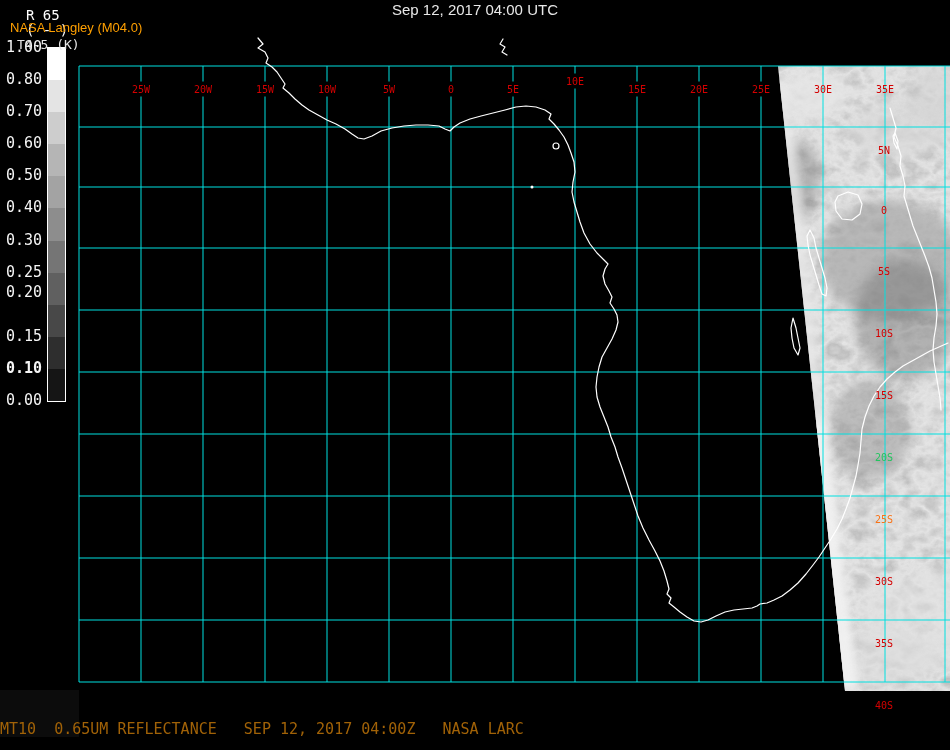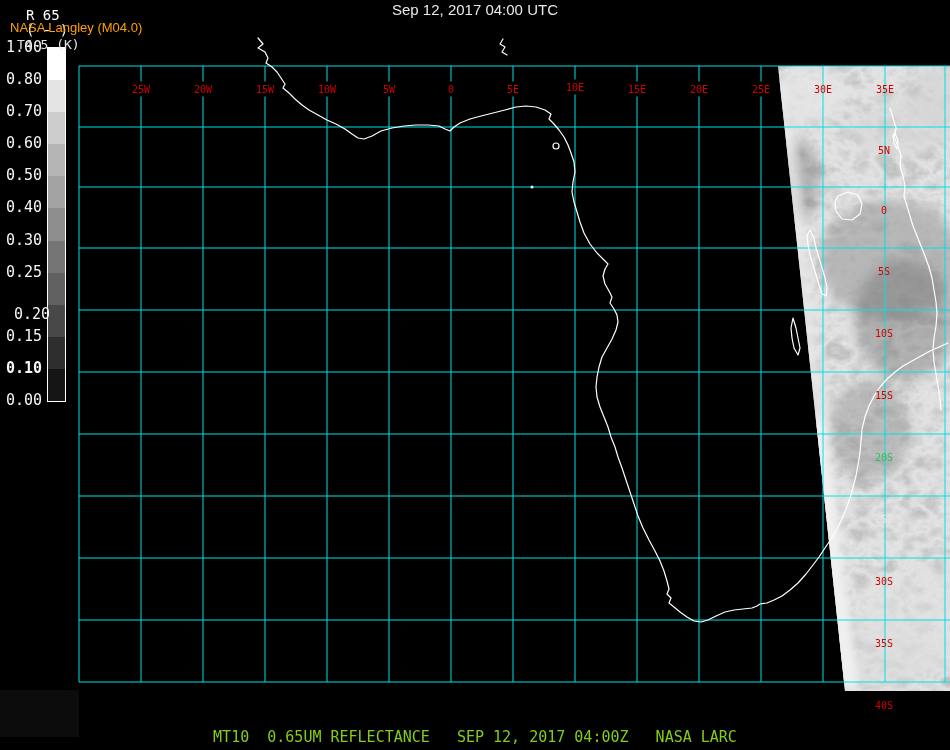--- a/index.html
+++ b/index.html
@@ -14,21 +14,21 @@
   #colorbar{position:absolute;left:47px;top:47px;width:17px;height:353px;border:1px solid #ffffff;
             display:flex;flex-direction:column;z-index:5;}
   .cb-seg{flex:1 1 0;}
   .cb-tick{position:absolute;left:2px;width:40px;text-align:right;color:#f5f5f5;font-size:15px;
            line-height:16px;z-index:5;}
   #nasa-label{position:absolute;left:10px;top:20px;color:#ffa000;
               font-family:"Liberation Sans", sans-serif;font-size:13px;z-index:7;}
   #r65-label{position:absolute;left:26px;top:8px;color:#ffffff;font-size:14px;line-height:15px;
              white-space:pre;z-index:6;}
   #t45-label{position:absolute;left:17px;top:37px;color:#e5e5e5;font-size:13px;z-index:7;}
-  #footer{position:absolute;left:0;right:0;bottom:4px;text-align:center;color:#84cc16;
+  #footer{position:absolute;left:0;right:0;bottom:12px;color:#a16207;
           font-size:15px;white-space:pre;z-index:6;}
   #corner-shadow{position:absolute;left:0;top:690px;width:79px;height:47px;background:#0c0c0c;}
 </style>
 </head>
 <body>
 
 <div id="canvas">
 
   <svg id="map-svg" width="950" height="750">
     <defs>
@@ -146,49 +146,49 @@
     </div>
   <div id="cb-ticks">
       <div class="cb-tick" style="top: 39px;">1.00</div>
       <div class="cb-tick" style="top: 71.0909px;">0.80</div>
       <div class="cb-tick" style="top: 103.182px;">0.70</div>
       <div class="cb-tick" style="top: 135.273px;">0.60</div>
       <div class="cb-tick" style="top: 167.364px;">0.50</div>
       <div class="cb-tick" style="top: 199.455px;">0.40</div>
       <div class="cb-tick" style="top: 231.545px;">0.30</div>
       <div class="cb-tick" style="top: 263.636px;">0.25</div>
-      <div class="cb-tick" style="top: 306px; margin-left: 8px;">0.20</div>
+      <div class="cb-tick" style="top: 284px;">0.20</div>
       <div class="cb-tick" style="top: 327.818px;">0.15</div>
       <div class="cb-tick" style="top: 359.909px; font-weight: bold;">0.10</div>
       <div class="cb-tick" style="top: 392px;">0.00</div>
     </div>
 
   <div id="lon-labels">
       <div class="coord-label night" style="left: 141px; top: 66px; color: rgb(212, 0, 0);">25W</div>
       <div class="coord-label night" style="left: 203px; top: 66px; color: rgb(212, 0, 0);">20W</div>
       <div class="coord-label night" style="left: 265px; top: 66px; color: rgb(212, 0, 0);">15W</div>
       <div class="coord-label night" style="left: 327px; top: 66px; color: rgb(212, 0, 0);">10W</div>
       <div class="coord-label night" style="left: 389px; top: 66px; color: rgb(212, 0, 0);">5W</div>
       <div class="coord-label night" style="left: 451px; top: 66px; color: rgb(212, 0, 0);">0</div>
       <div class="coord-label night" style="left: 513px; top: 66px; color: rgb(212, 0, 0);">5E</div>
-      <div class="coord-label night" style="left: 575px; top: 64px; color: rgb(212, 0, 0);">10E</div>
+      <div class="coord-label night" style="left: 575px; top: 58px; color: rgb(212, 0, 0);">10E</div>
       <div class="coord-label night" style="left: 637px; top: 66px; color: rgb(212, 0, 0);">15E</div>
       <div class="coord-label night" style="left: 699px; top: 66px; color: rgb(212, 0, 0);">20E</div>
       <div class="coord-label night" style="left: 761px; top: 66px; color: rgb(212, 0, 0);">25E</div>
       <div class="coord-label" style="left: 823px; top: 66px; color: rgb(212, 0, 0); text-align: right;">30E</div>
       <div class="coord-label" style="left: 885px; top: 66px; color: rgb(212, 0, 0);">35E</div>
     </div>
   <div id="lat-labels">
       <div class="coord-label" style="left: 884px; top: 127px; color: rgb(212, 0, 0);">5N</div>
       <div class="coord-label" style="left: 884px; top: 187px; color: rgb(212, 0, 0);">0</div>
       <div class="coord-label" style="left: 884px; top: 248px; color: rgb(212, 0, 0);">5S</div>
       <div class="coord-label" style="left: 884px; top: 310px; color: rgb(212, 0, 0);">10S</div>
       <div class="coord-label" style="left: 884px; top: 372px; color: rgb(212, 0, 0);">15S</div>
       <div class="coord-label" style="left: 884px; top: 434px; color: #22c55e;">20S</div>
-      <div class="coord-label" style="left: 884px; top: 496px; color: #e5e5e5;">25S</div>
+      <div class="coord-label" style="left: 884px; top: 496px; color: #f97316;">25S</div>
       <div class="coord-label" style="left: 884px; top: 558px; color: rgb(212, 0, 0);">30S</div>
       <div class="coord-label" style="left: 884px; top: 620px; color: rgb(212, 0, 0);">35S</div>
       <div class="coord-label" style="left: 884px; top: 682px; color: rgb(212, 0, 0);">40S</div>
     </div>
 
   <div id="corner-shadow"></div>
 
   <div id="footer">MT10  0.65UM REFLECTANCE   SEP 12, 2017 04:00Z   NASA LARC</div>
 </div>
 

